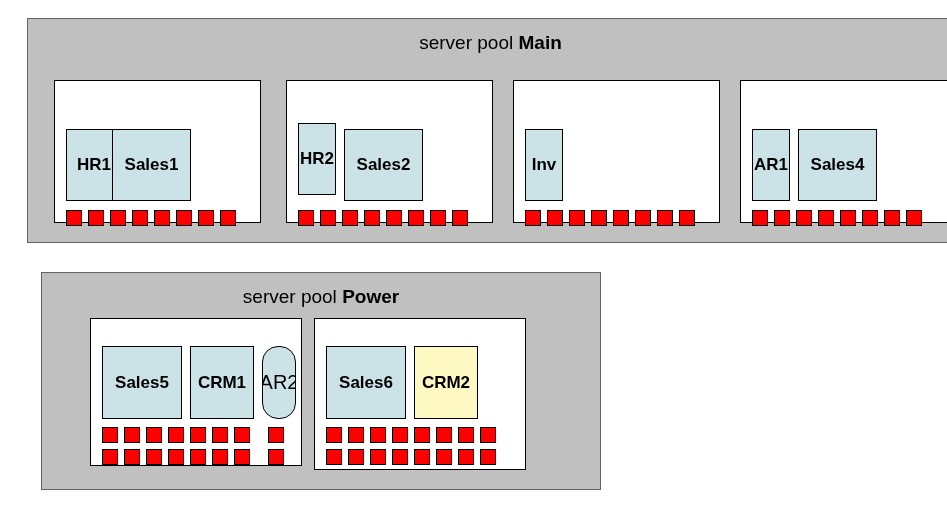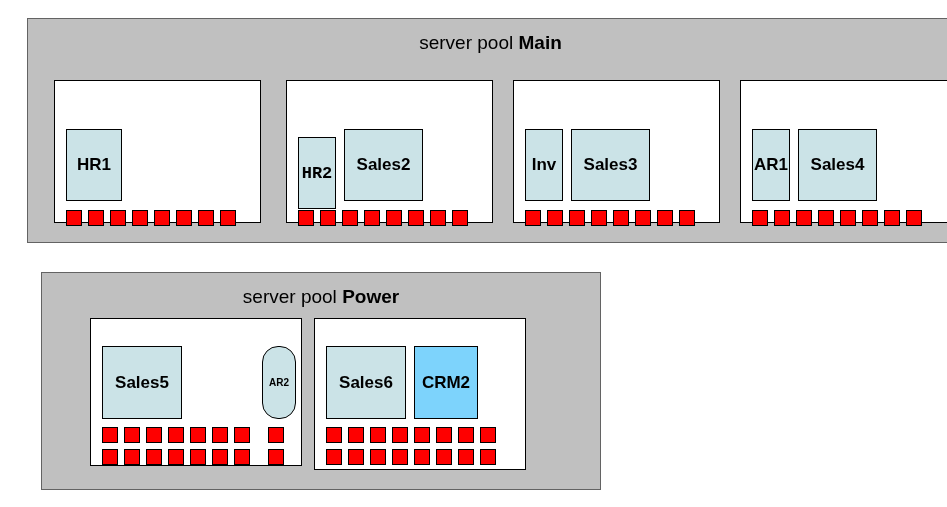--- a/index.html
+++ b/index.html
@@ -63,65 +63,65 @@
     display: flex;
     align-items: center;
     justify-content: center;
     font-weight: bold;
     font-size: 17px;
     color: #000000;
     overflow: hidden;
     white-space: nowrap;
   }
   .app.small-label {
-    font-weight: bold;
-    font-size: 10px;
+    font-weight: normal;
+    font-size: 20px;
     border-radius: 16px;
   }
 
   
   .unit {
     position: absolute;
     background: #fe0000;
     border: 1px solid #000000;
     box-sizing: border-box;
   }
 </style>
 </head>
 <body>
 
 <div id="canvas" style="background: rgb(255, 255, 255);">
     <div class="pool" style="left: 10px; top: 18px; width: 927px; height: 225px; background: rgb(192, 192, 192); border-color: rgb(99, 99, 99);">
       <div class="pool-title" style="top: 14px; color: rgb(0, 0, 0);"><span class="tw-light">server pool</span> <span class="tw-bold">Main</span></div>
       <div class="server" style="left: 26px; top: 61px; width: 207px; height: 143px; background: rgb(255, 255, 255); border-color: rgb(0, 0, 0);">
         <div class="app" style="left: 11px; top: 48px; width: 56px; height: 72px; background: rgb(203, 227, 231); border-color: rgb(0, 0, 0); color: rgb(0, 0, 0);">HR1</div>
+        <div class="app" style="left: 57px; top: 48px; width: 79px; height: 72px; background: rgb(203, 227, 231); border-color: rgb(0, 0, 0); color: rgb(0, 0, 0);">Sales1</div>
         <div class="unit" style="left: 11px; top: 129px; width: 16px; height: 16px; background: rgb(254, 0, 0); border-color: rgb(0, 0, 0);"></div>
         <div class="unit" style="left: 33px; top: 129px; width: 16px; height: 16px; background: rgb(254, 0, 0); border-color: rgb(0, 0, 0);"></div>
         <div class="unit" style="left: 55px; top: 129px; width: 16px; height: 16px; background: rgb(254, 0, 0); border-color: rgb(0, 0, 0);"></div>
         <div class="unit" style="left: 77px; top: 129px; width: 16px; height: 16px; background: rgb(254, 0, 0); border-color: rgb(0, 0, 0);"></div>
         <div class="unit" style="left: 99px; top: 129px; width: 16px; height: 16px; background: rgb(254, 0, 0); border-color: rgb(0, 0, 0);"></div>
         <div class="unit" style="left: 121px; top: 129px; width: 16px; height: 16px; background: rgb(254, 0, 0); border-color: rgb(0, 0, 0);"></div>
         <div class="unit" style="left: 143px; top: 129px; width: 16px; height: 16px; background: rgb(254, 0, 0); border-color: rgb(0, 0, 0);"></div>
         <div class="unit" style="left: 165px; top: 129px; width: 16px; height: 16px; background: rgb(254, 0, 0); border-color: rgb(0, 0, 0);"></div>
       </div>
       <div class="server" style="left: 258px; top: 61px; width: 207px; height: 143px; background: rgb(255, 255, 255); border-color: rgb(0, 0, 0);">
-        <div class="app" style="left: 11px; top: 56px; width: 38px; height: 72px; background: rgb(203, 227, 231); border-color: rgb(0, 0, 0); color: rgb(0, 0, 0); font-family: Liberation Mono, monospace;">HR2</div>
+        <div class="app" style="left: 11px; top: 42px; width: 38px; height: 72px; background: rgb(203, 227, 231); border-color: rgb(0, 0, 0); color: rgb(0, 0, 0);">HR2</div>
         <div class="app" style="left: 57px; top: 48px; width: 79px; height: 72px; background: rgb(203, 227, 231); border-color: rgb(0, 0, 0); color: rgb(0, 0, 0);">Sales2</div>
         <div class="unit" style="left: 11px; top: 129px; width: 16px; height: 16px; background: rgb(254, 0, 0); border-color: rgb(0, 0, 0);"></div>
         <div class="unit" style="left: 33px; top: 129px; width: 16px; height: 16px; background: rgb(254, 0, 0); border-color: rgb(0, 0, 0);"></div>
         <div class="unit" style="left: 55px; top: 129px; width: 16px; height: 16px; background: rgb(254, 0, 0); border-color: rgb(0, 0, 0);"></div>
         <div class="unit" style="left: 77px; top: 129px; width: 16px; height: 16px; background: rgb(254, 0, 0); border-color: rgb(0, 0, 0);"></div>
         <div class="unit" style="left: 99px; top: 129px; width: 16px; height: 16px; background: rgb(254, 0, 0); border-color: rgb(0, 0, 0);"></div>
         <div class="unit" style="left: 121px; top: 129px; width: 16px; height: 16px; background: rgb(254, 0, 0); border-color: rgb(0, 0, 0);"></div>
         <div class="unit" style="left: 143px; top: 129px; width: 16px; height: 16px; background: rgb(254, 0, 0); border-color: rgb(0, 0, 0);"></div>
         <div class="unit" style="left: 165px; top: 129px; width: 16px; height: 16px; background: rgb(254, 0, 0); border-color: rgb(0, 0, 0);"></div>
       </div>
       <div class="server" style="left: 485px; top: 61px; width: 207px; height: 143px; background: rgb(255, 255, 255); border-color: rgb(0, 0, 0);">
         <div class="app" style="left: 11px; top: 48px; width: 38px; height: 72px; background: rgb(203, 227, 231); border-color: rgb(0, 0, 0); color: rgb(0, 0, 0);">Inv</div>
-        <div class="app" style="left: 57px; top: 48px; width: 79px; height: 72px; background: rgb(203, 227, 231); border-color: rgb(0, 0, 0); color: rgb(0, 0, 0);">Sales3</div>
         <div class="unit" style="left: 11px; top: 129px; width: 16px; height: 16px; background: rgb(254, 0, 0); border-color: rgb(0, 0, 0);"></div>
         <div class="unit" style="left: 33px; top: 129px; width: 16px; height: 16px; background: rgb(254, 0, 0); border-color: rgb(0, 0, 0);"></div>
         <div class="unit" style="left: 55px; top: 129px; width: 16px; height: 16px; background: rgb(254, 0, 0); border-color: rgb(0, 0, 0);"></div>
         <div class="unit" style="left: 77px; top: 129px; width: 16px; height: 16px; background: rgb(254, 0, 0); border-color: rgb(0, 0, 0);"></div>
         <div class="unit" style="left: 99px; top: 129px; width: 16px; height: 16px; background: rgb(254, 0, 0); border-color: rgb(0, 0, 0);"></div>
         <div class="unit" style="left: 121px; top: 129px; width: 16px; height: 16px; background: rgb(254, 0, 0); border-color: rgb(0, 0, 0);"></div>
         <div class="unit" style="left: 143px; top: 129px; width: 16px; height: 16px; background: rgb(254, 0, 0); border-color: rgb(0, 0, 0);"></div>
         <div class="unit" style="left: 165px; top: 129px; width: 16px; height: 16px; background: rgb(254, 0, 0); border-color: rgb(0, 0, 0);"></div>
       </div>
       <div class="server" style="left: 712px; top: 61px; width: 229px; height: 143px; background: rgb(255, 255, 255); border-color: rgb(0, 0, 0);">
@@ -134,41 +134,42 @@
         <div class="unit" style="left: 99px; top: 129px; width: 16px; height: 16px; background: rgb(254, 0, 0); border-color: rgb(0, 0, 0);"></div>
         <div class="unit" style="left: 121px; top: 129px; width: 16px; height: 16px; background: rgb(254, 0, 0); border-color: rgb(0, 0, 0);"></div>
         <div class="unit" style="left: 143px; top: 129px; width: 16px; height: 16px; background: rgb(254, 0, 0); border-color: rgb(0, 0, 0);"></div>
         <div class="unit" style="left: 165px; top: 129px; width: 16px; height: 16px; background: rgb(254, 0, 0); border-color: rgb(0, 0, 0);"></div>
       </div>
     </div>
     <div class="pool" style="left: 24px; top: 272px; width: 560px; height: 218px; background: rgb(192, 192, 192); border-color: rgb(99, 99, 99);">
       <div class="pool-title" style="top: 14px; color: rgb(0, 0, 0); text-align: center;"><span class="tw-light">server pool</span> <span class="tw-bold">Power</span></div>
       <div class="server" style="left: 48px; top: 45px; width: 212px; height: 148px; background: rgb(255, 255, 255); border-color: rgb(0, 0, 0);">
         <div class="app" style="left: 11px; top: 27px; width: 80px; height: 73px; background: rgb(203, 227, 231); border-color: rgb(0, 0, 0); color: rgb(0, 0, 0);">Sales5</div>
+        <div class="app" style="left: 99px; top: 27px; width: 64px; height: 73px; background: rgb(203, 227, 231); border-color: rgb(0, 0, 0); color: rgb(0, 0, 0);">CRM1</div>
         <div class="app small-label" style="left: 171px; top: 27px; width: 34px; height: 73px; background: rgb(203, 227, 231); border-color: rgb(0, 0, 0); color: rgb(0, 0, 0);">AR2</div>
         <div class="unit" style="left: 11px; top: 108px; width: 16px; height: 16px; background: rgb(254, 0, 0); border-color: rgb(0, 0, 0);"></div>
         <div class="unit" style="left: 33px; top: 108px; width: 16px; height: 16px; background: rgb(254, 0, 0); border-color: rgb(0, 0, 0);"></div>
         <div class="unit" style="left: 55px; top: 108px; width: 16px; height: 16px; background: rgb(254, 0, 0); border-color: rgb(0, 0, 0);"></div>
         <div class="unit" style="left: 77px; top: 108px; width: 16px; height: 16px; background: rgb(254, 0, 0); border-color: rgb(0, 0, 0);"></div>
         <div class="unit" style="left: 99px; top: 108px; width: 16px; height: 16px; background: rgb(254, 0, 0); border-color: rgb(0, 0, 0);"></div>
         <div class="unit" style="left: 121px; top: 108px; width: 16px; height: 16px; background: rgb(254, 0, 0); border-color: rgb(0, 0, 0);"></div>
         <div class="unit" style="left: 143px; top: 108px; width: 16px; height: 16px; background: rgb(254, 0, 0); border-color: rgb(0, 0, 0);"></div>
         <div class="unit" style="left: 177px; top: 108px; width: 16px; height: 16px; background: rgb(254, 0, 0); border-color: rgb(0, 0, 0);"></div>
         <div class="unit" style="left: 11px; top: 130px; width: 16px; height: 16px; background: rgb(254, 0, 0); border-color: rgb(0, 0, 0);"></div>
         <div class="unit" style="left: 33px; top: 130px; width: 16px; height: 16px; background: rgb(254, 0, 0); border-color: rgb(0, 0, 0);"></div>
         <div class="unit" style="left: 55px; top: 130px; width: 16px; height: 16px; background: rgb(254, 0, 0); border-color: rgb(0, 0, 0);"></div>
         <div class="unit" style="left: 77px; top: 130px; width: 16px; height: 16px; background: rgb(254, 0, 0); border-color: rgb(0, 0, 0);"></div>
         <div class="unit" style="left: 99px; top: 130px; width: 16px; height: 16px; background: rgb(254, 0, 0); border-color: rgb(0, 0, 0);"></div>
         <div class="unit" style="left: 121px; top: 130px; width: 16px; height: 16px; background: rgb(254, 0, 0); border-color: rgb(0, 0, 0);"></div>
         <div class="unit" style="left: 143px; top: 130px; width: 16px; height: 16px; background: rgb(254, 0, 0); border-color: rgb(0, 0, 0);"></div>
         <div class="unit" style="left: 177px; top: 130px; width: 16px; height: 16px; background: rgb(254, 0, 0); border-color: rgb(0, 0, 0);"></div>
       </div>
       <div class="server" style="left: 272px; top: 45px; width: 212px; height: 152px; background: rgb(255, 255, 255); border-color: rgb(0, 0, 0);">
         <div class="app" style="left: 11px; top: 27px; width: 80px; height: 73px; background: rgb(203, 227, 231); border-color: rgb(0, 0, 0); color: rgb(0, 0, 0);">Sales6</div>
-        <div class="app" style="left: 99px; top: 27px; width: 64px; height: 73px; background: #7dd3fc; border-color: rgb(0, 0, 0); color: rgb(0, 0, 0);">CRM2</div>
+        <div class="app" style="left: 99px; top: 27px; width: 64px; height: 73px; background: #fef9c3; border-color: rgb(0, 0, 0); color: rgb(0, 0, 0);">CRM2</div>
         <div class="unit" style="left: 11px; top: 108px; width: 16px; height: 16px; background: rgb(254, 0, 0); border-color: rgb(0, 0, 0);"></div>
         <div class="unit" style="left: 33px; top: 108px; width: 16px; height: 16px; background: rgb(254, 0, 0); border-color: rgb(0, 0, 0);"></div>
         <div class="unit" style="left: 55px; top: 108px; width: 16px; height: 16px; background: rgb(254, 0, 0); border-color: rgb(0, 0, 0);"></div>
         <div class="unit" style="left: 77px; top: 108px; width: 16px; height: 16px; background: rgb(254, 0, 0); border-color: rgb(0, 0, 0);"></div>
         <div class="unit" style="left: 99px; top: 108px; width: 16px; height: 16px; background: rgb(254, 0, 0); border-color: rgb(0, 0, 0);"></div>
         <div class="unit" style="left: 121px; top: 108px; width: 16px; height: 16px; background: rgb(254, 0, 0); border-color: rgb(0, 0, 0);"></div>
         <div class="unit" style="left: 143px; top: 108px; width: 16px; height: 16px; background: rgb(254, 0, 0); border-color: rgb(0, 0, 0);"></div>
         <div class="unit" style="left: 165px; top: 108px; width: 16px; height: 16px; background: rgb(254, 0, 0); border-color: rgb(0, 0, 0);"></div>
         <div class="unit" style="left: 11px; top: 130px; width: 16px; height: 16px; background: rgb(254, 0, 0); border-color: rgb(0, 0, 0);"></div>
         <div class="unit" style="left: 33px; top: 130px; width: 16px; height: 16px; background: rgb(254, 0, 0); border-color: rgb(0, 0, 0);"></div>

